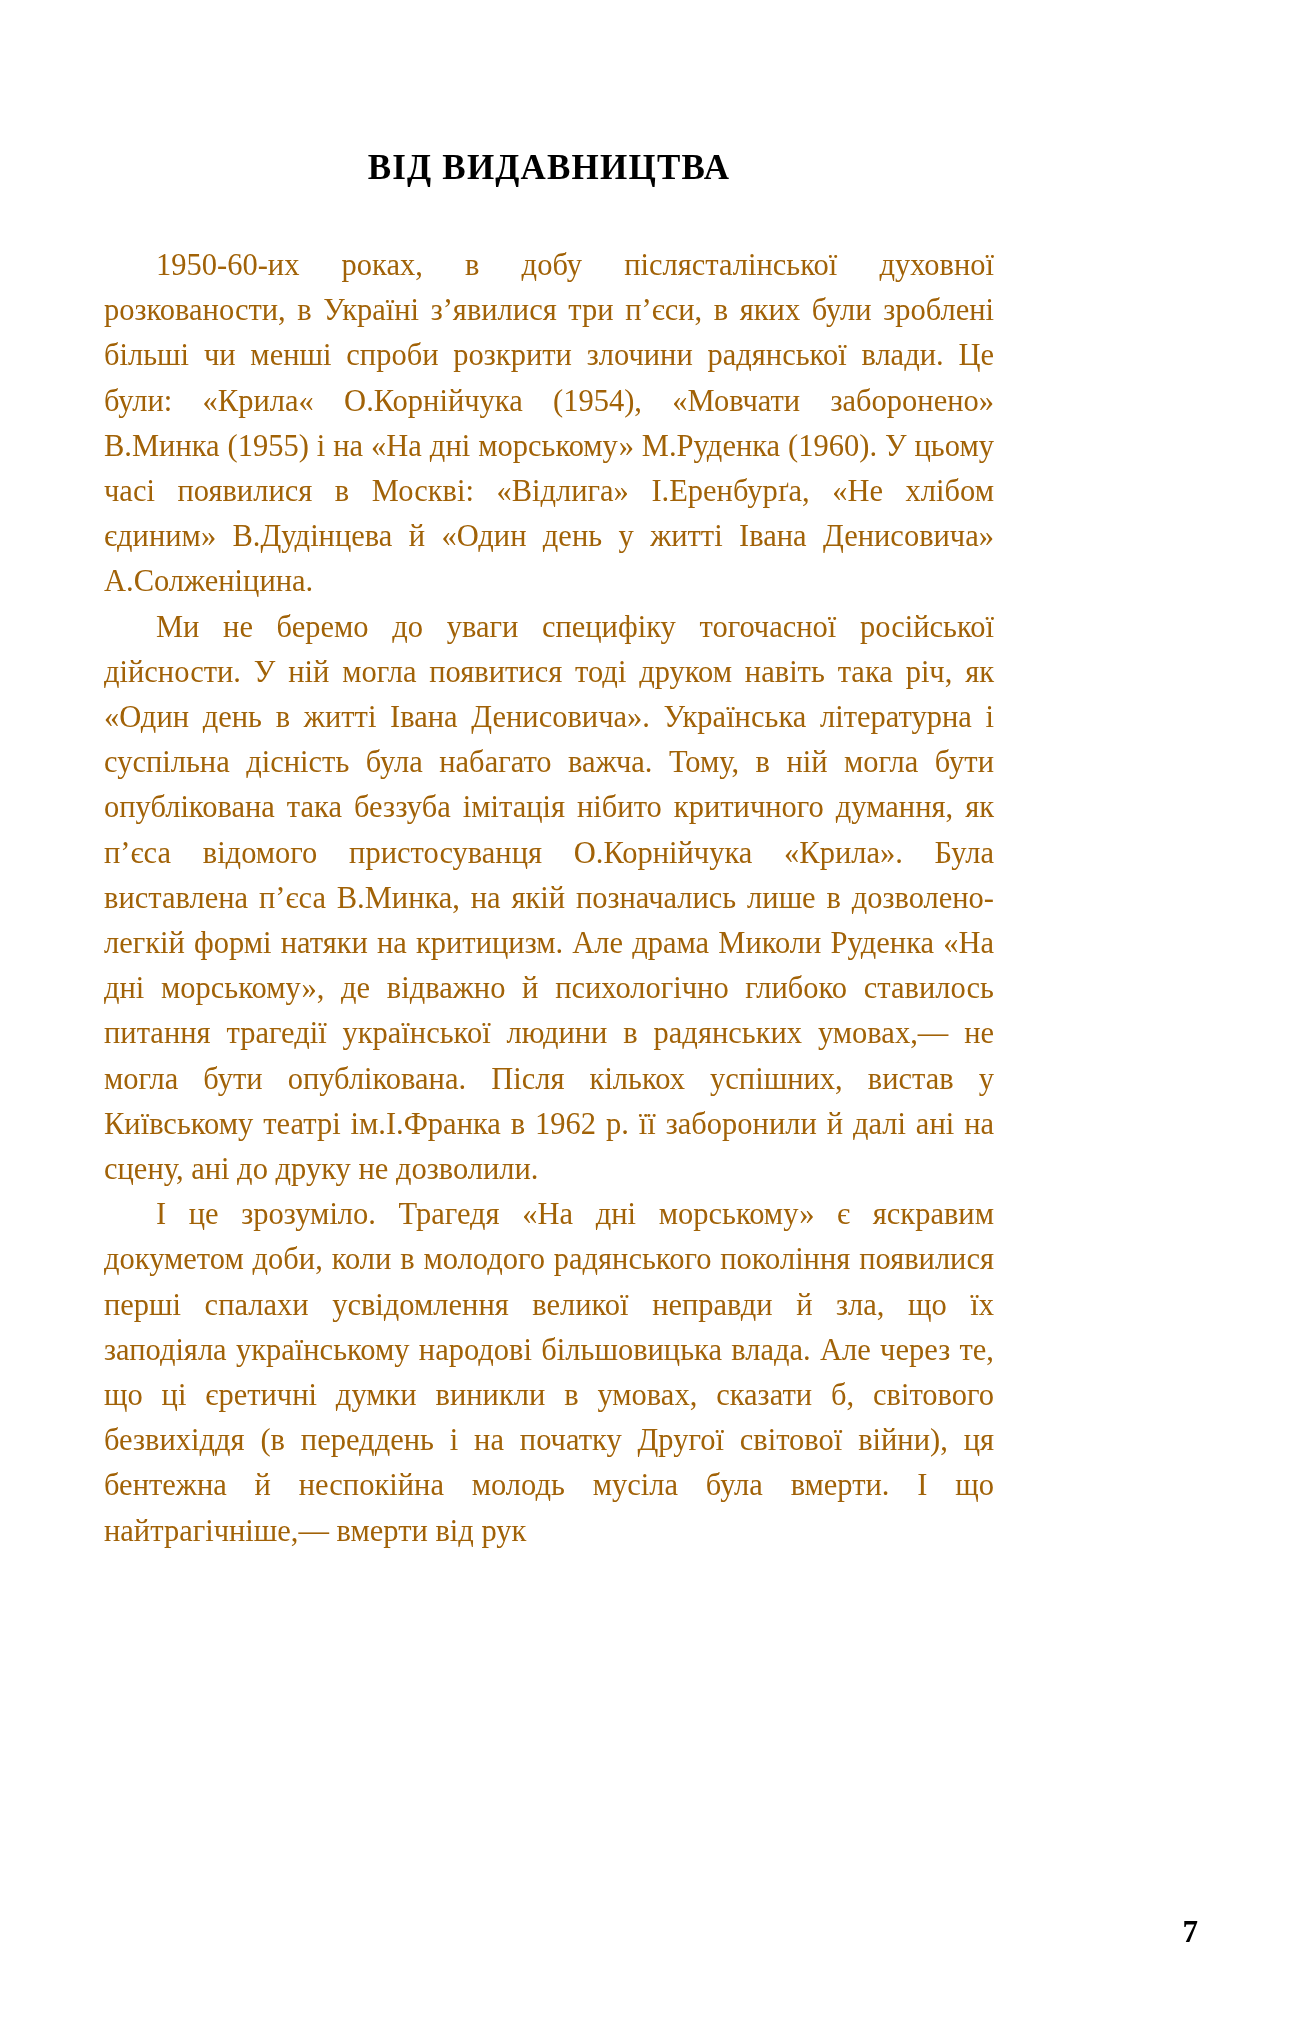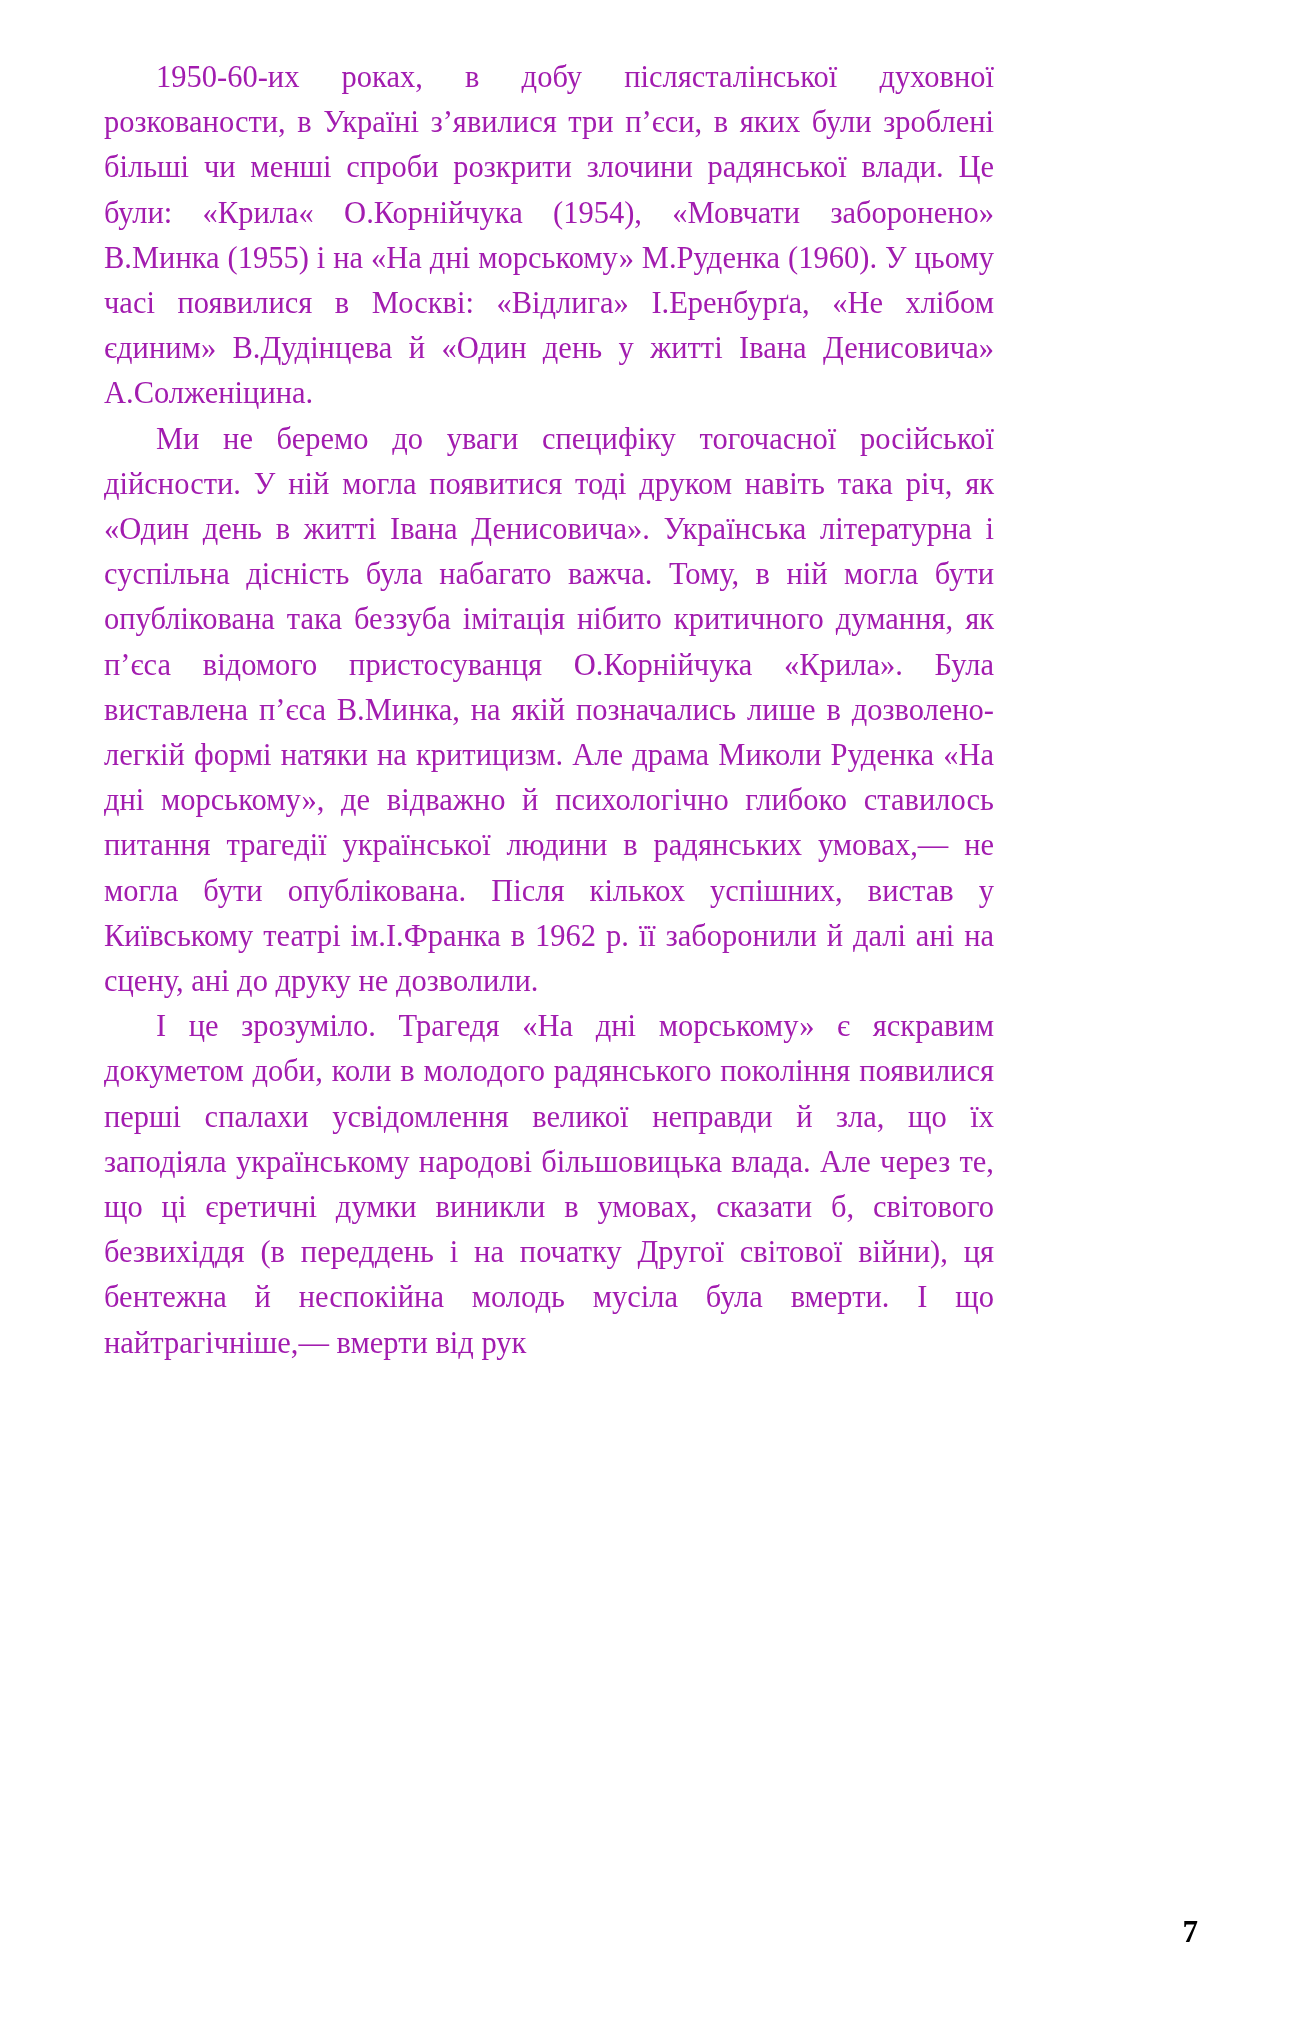--- a/index.html
+++ b/index.html
@@ -43,21 +43,21 @@
     padding: 0;
   }
 
   .para {
     font-size: 30.5px;
     line-height: 45.2px;
     text-align: justify;
     text-justify: inter-word;
     margin: 0;
     padding: 0;
-    color: #a21caf;
+    color: #a16207;
     -webkit-hyphens: none;
     hyphens: none;
     word-spacing: 0px;
   }
 
   .para--first {
     margin-top: 55px;
   }
 
   .para .indent {
@@ -81,20 +81,21 @@
     text-rendering: optimizeLegibility;
   }
 </style>
 </head>
 <body>
 
 <div class="page">
 
   <div class="content">
 
+    <h1 class="page-title">ВІД ВИДАВНИЦТВА</h1>
 
     <div class="body-text">
 
       <p class="para para--first"><span class="indent"></span><span>1950-60-их роках, в добу післясталінської духовної розкованости, в Україні з’явилися три п’єси, в яких були зроблені більші чи менші спроби розкрити злочини радянської влади. Це були: «Крила« О.Корнійчука (1954), «Мовчати заборонено» В.Минка (1955) і на «На дні морському» М.Руденка (1960). У цьому часі появилися в Москві: «Відлига» І.Еренбурґа, «Не хлібом єдиним» В.Дудінцева й «Один день у житті Івана Денисовича» А.Солженіцина.</span></p>
 
       <p class="para"><span class="indent"></span><span>Ми не беремо до уваги специфіку тогочасної російської дійсности. У ній могла появитися тоді друком навіть така річ, як «Один день в житті Івана Денисовича». Українська літературна і суспільна дісність була набагато важча. Тому, в ній могла бути опублікована така беззуба імітація нібито критичного думання, як п’єса відомого пристосуванця О.Корнійчука «Крила». Була виставлена п’єса В.Минка, на якій позначались лише в дозволено-легкій формі натяки на критицизм. Але драма Миколи Руденка «На дні морському», де відважно й психологічно глибоко ставилось питання трагедії української людини в радянських умовах,— не могла бути опублікована. Після кількох успішних, вистав у Київському театрі ім.І.Франка в 1962 р. її заборонили й далі ані на сцену, ані до друку не дозволили.</span></p>
 
       <p class="para"><span class="indent"></span><span>І це зрозуміло. Трагедя «На дні морському» є яскравим докуметом доби, коли в молодого радянського покоління появилися перші спалахи усвідомлення великої неправди й зла, що їх заподіяла українському народові більшовицька влада. Але через те, що ці єретичні думки виникли в умовах, сказати б, світового безвихіддя (в переддень і на початку Другої світової війни), ця бентежна й неспокійна молодь мусіла була вмерти. І що найтрагічніше,— вмерти від рук</span></p>
 
     </div>

